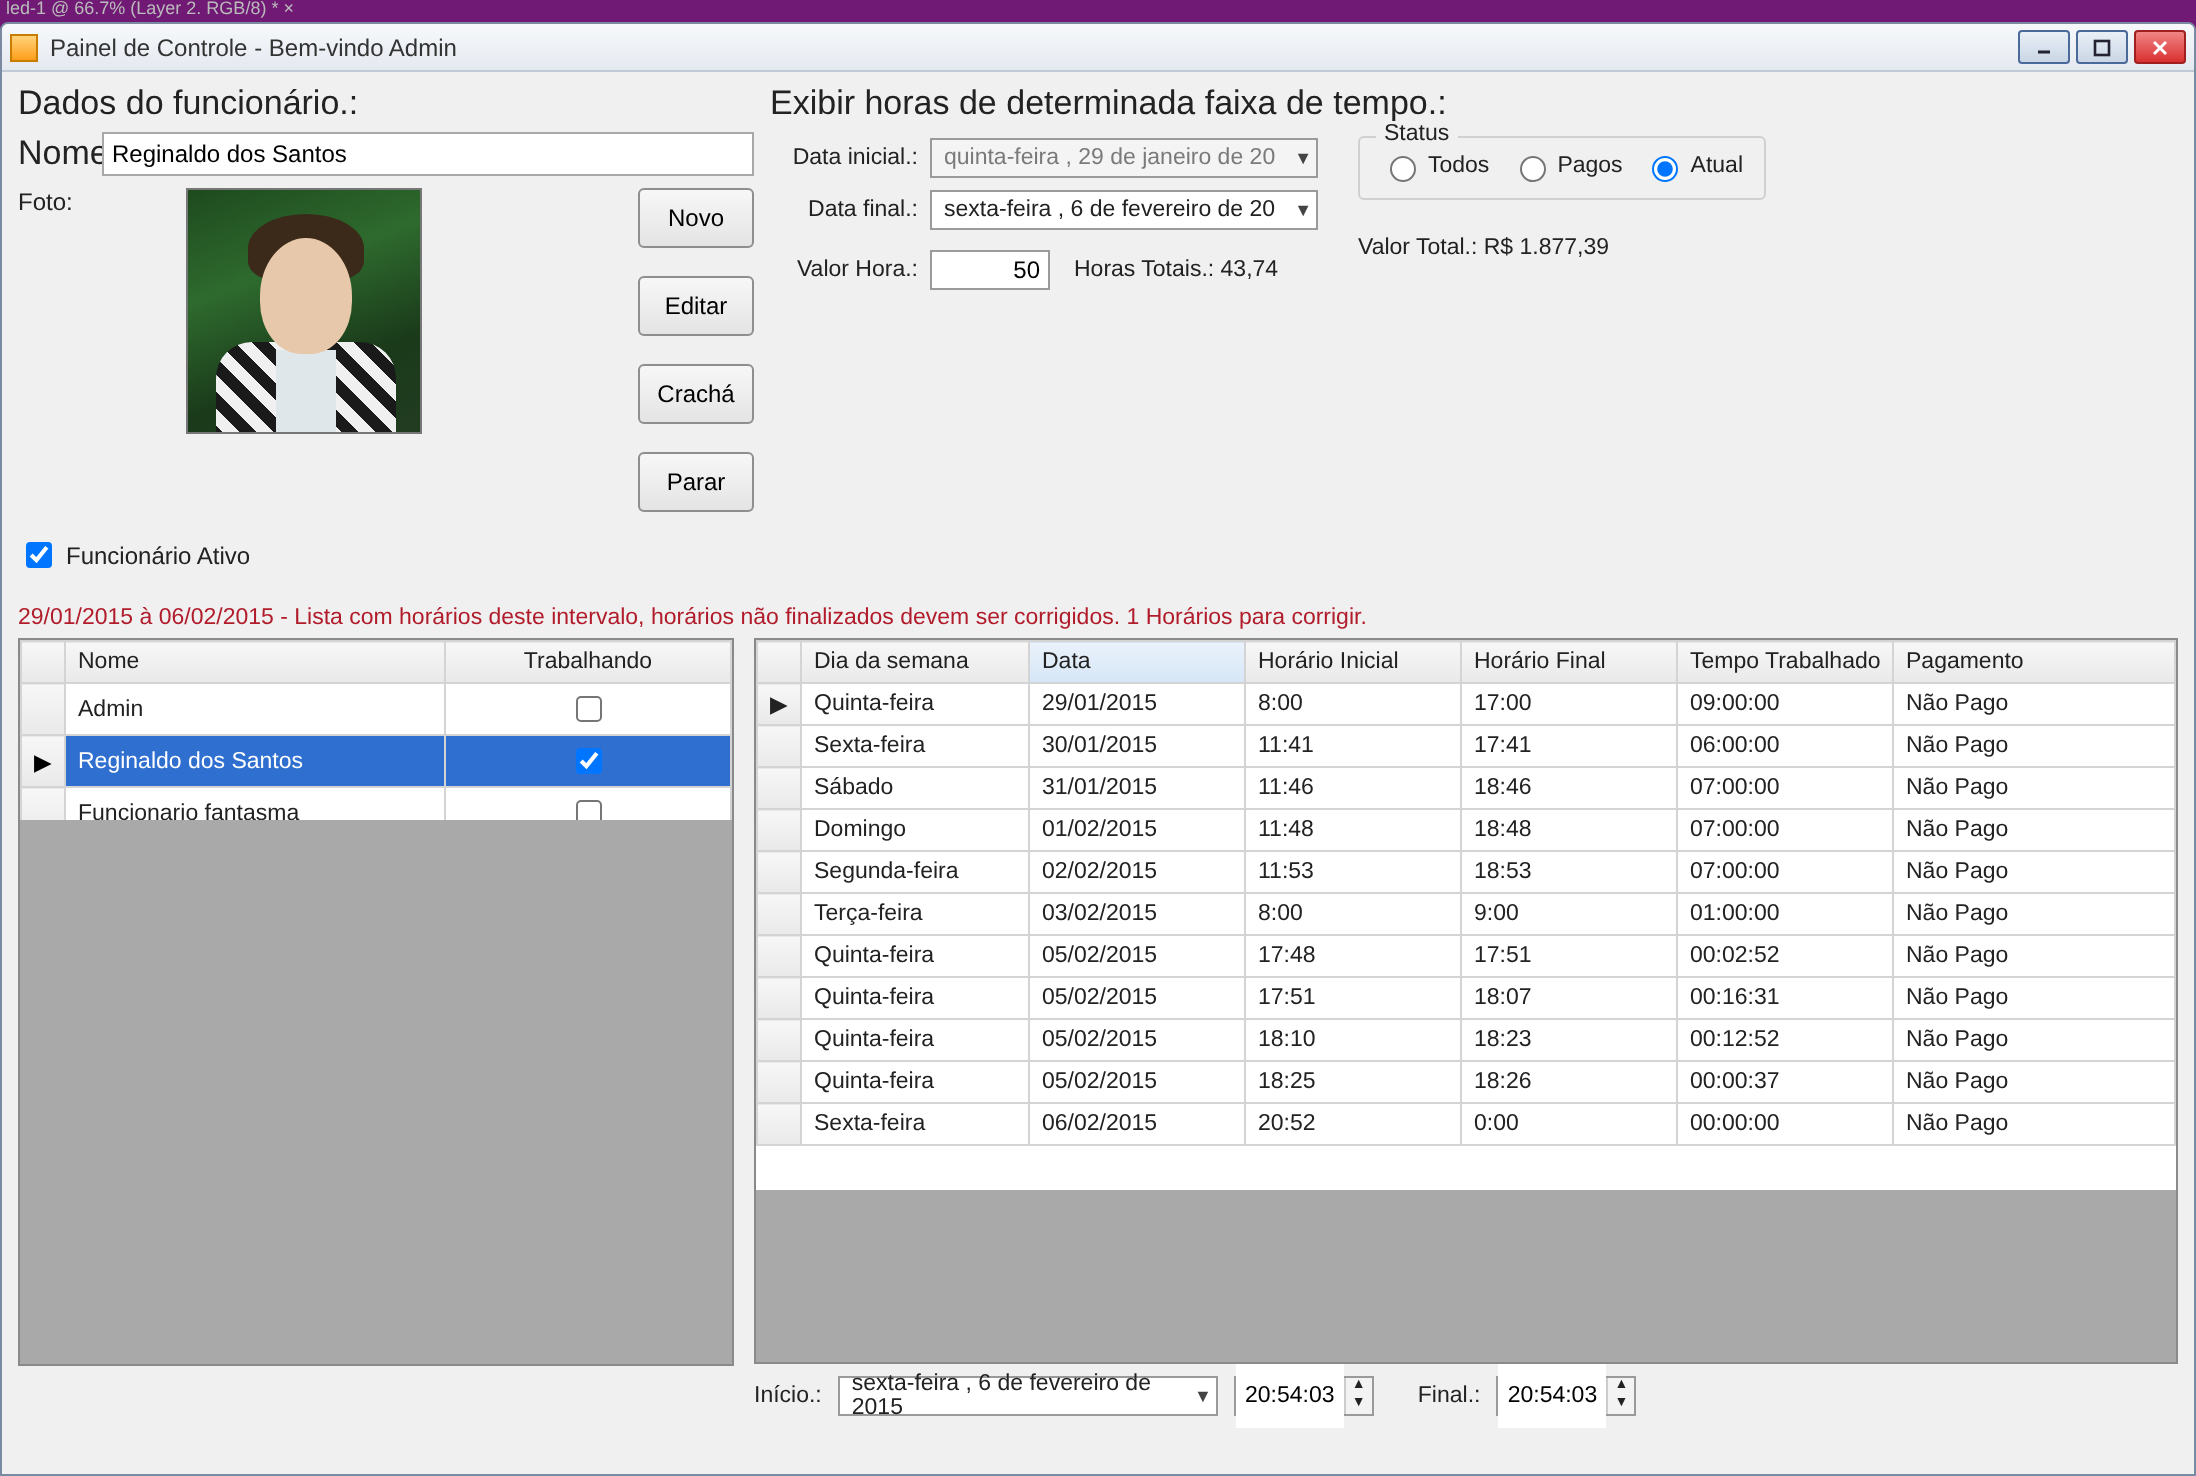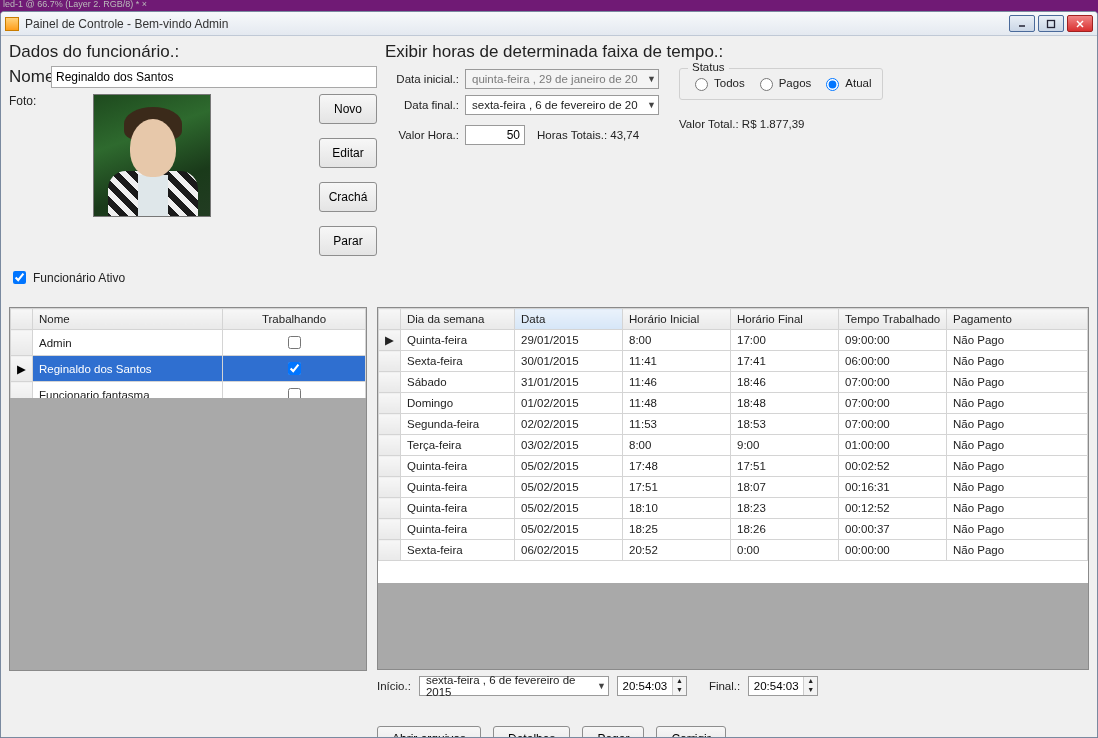--- a/index.html
+++ b/index.html
@@ -63,21 +63,21 @@
   .sel-row td { background:#2f6fd0; color:#fff; }
   .sel-row .rowhdr { background:linear-gradient(#f7f7f7,#e9e9e9); color:#000;}
   .rowmark { color:#000; }
   .chk-cell { text-align:center; }
   .grid-blank { background:#a9a9a9; }
   .sorted { background:linear-gradient(#eaf2fb,#d6e6f7) !important; }
 
   .bottom-row { display:flex; align-items:center; gap:8px; margin-top:6px; font-size:11.5px; }
   .date-combo.sm { width:190px; }
   .spin { display:inline-flex; align-items:center; border:1px solid #9a9a9a; height:20px; background:#fff; }
-  .spin input { border:none; width:54px; height:18px; font-size:11.5px; padding:0 2px; text-align:center; }
+  .spin input { border:none; width:54px; height:32px; font-size:11.5px; padding:0 2px; text-align:center; }
   .spin .arrows { display:flex; flex-direction:column; width:14px; }
   .spin .arrows span { height:9px; font-size:7px; line-height:7px; text-align:center; border-left:1px solid #ccc; background:#f3f3f3; cursor:pointer; }
   .btn-row { display:flex; gap:12px; margin-top:8px; }
   .wbtn2 { height:26px; padding:0 14px; border:1px solid #8e8e8e; background:linear-gradient(#f7f7f7,#e4e4e4); border-radius:3px; font-size:12px; cursor:pointer;margin-top:22px; }
 
   
   .face { position:absolute; inset:0; }
   .face .bg { position:absolute; inset:0; background:linear-gradient(160deg,#1e4a1e 0%,#2e6a2e 35%,#1a3a1a 70%,#223c22 100%); }
   .face .head { position:absolute; left:36px; top:24px; width:46px; height:58px; background:#e7c8aa; border-radius:50% 50% 45% 45%; }
   .face .hair { position:absolute; left:30px; top:12px; width:58px; height:34px; background:#3b2a1a; border-radius:50% 50% 30% 30%; }
@@ -191,20 +191,21 @@
                     </label>
                 </div>
               </div>
               <div class="total-lbl">Valor Total.:  R$ 1.877,39</div>
             </div>
           </div>
         </div>
       </div>
 
       <div class="mid-labels">
+        <div class="right">29/01/2015 à 06/02/2015 - Lista com horários deste intervalo, horários não finalizados devem ser corrigidos. 1 Horários para corrigir.</div>
       </div>
 
       <div class="row2">
 
         <div class="grid emp-table-wrap">
           <table>
             <colgroup>
                 <col style="width:22px">
                 <col style="width:190px">
                 <col>

